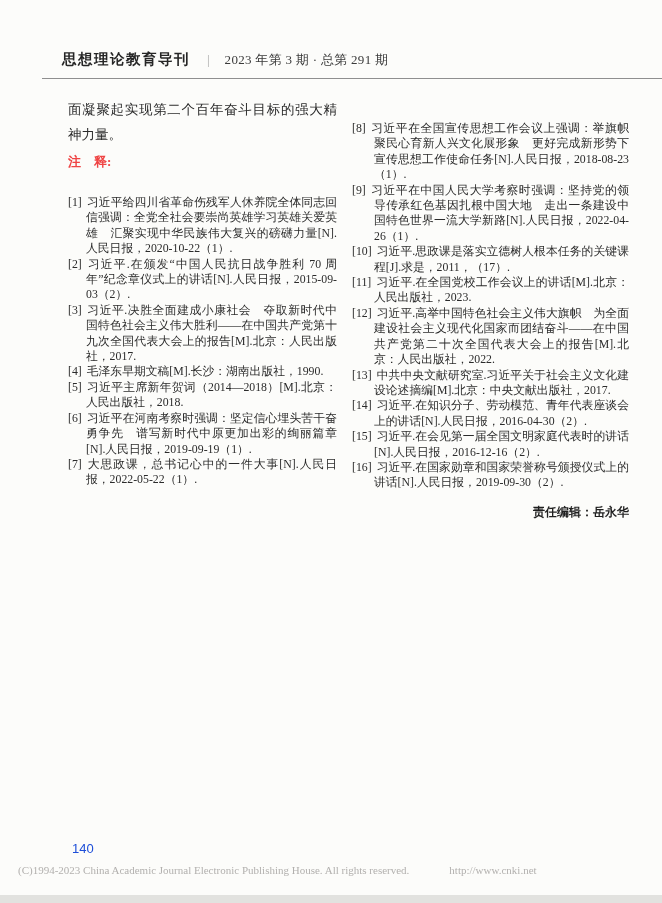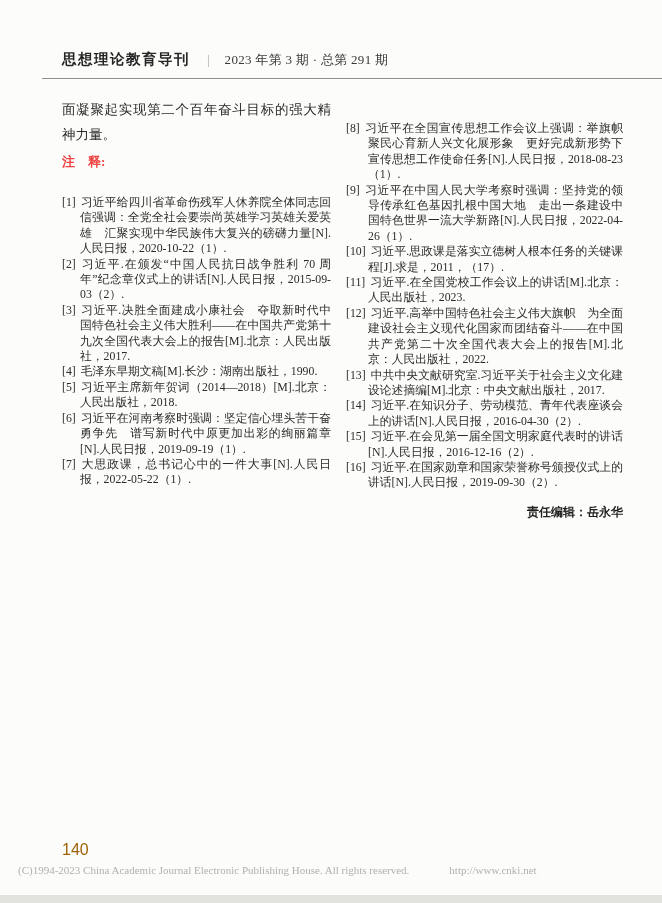--- a/index.html
+++ b/index.html
@@ -43,21 +43,21 @@
       position: absolute;
       top: 78px;
       left: 42px;
       right: 0;
       border-top: 1.4px solid #8f8f8f;
     }
     
     .content {
       position: absolute;
       top: 97px;
-      left: 62px;
+      left: 68px;
       width: 561px;
       display: flex;
       gap: 15px;
     }
     .col-left  { width: 269px; }
     .col-right { width: 277px; }
     .closing-paragraph {
       font-size: 13.5px;
       line-height: 25px;
       text-align: justify;
@@ -86,24 +86,24 @@
     .editor-line {
       margin-top: 13px;
       text-align: right;
       font-weight: bold;
       font-size: 12px;
       color: #1f1f1f;
     }
     
     .page-number {
       position: absolute;
-      left: 62px;
+      left: 72px;
       top: 841px;
-      font-size: 16px;
-      color: #a16207;
+      font-size: 13px;
+      color: #1d4ed8;
       font-family: "Liberation Sans", "DejaVu Sans", sans-serif;
     }
     .copyright-line {
       position: absolute;
       left: 18px;
       top: 864px;
       font-size: 11px;
       color: #b2b0ae;
       white-space: nowrap;
       font-family: "Liberation Serif", "DejaVu Serif", serif;

